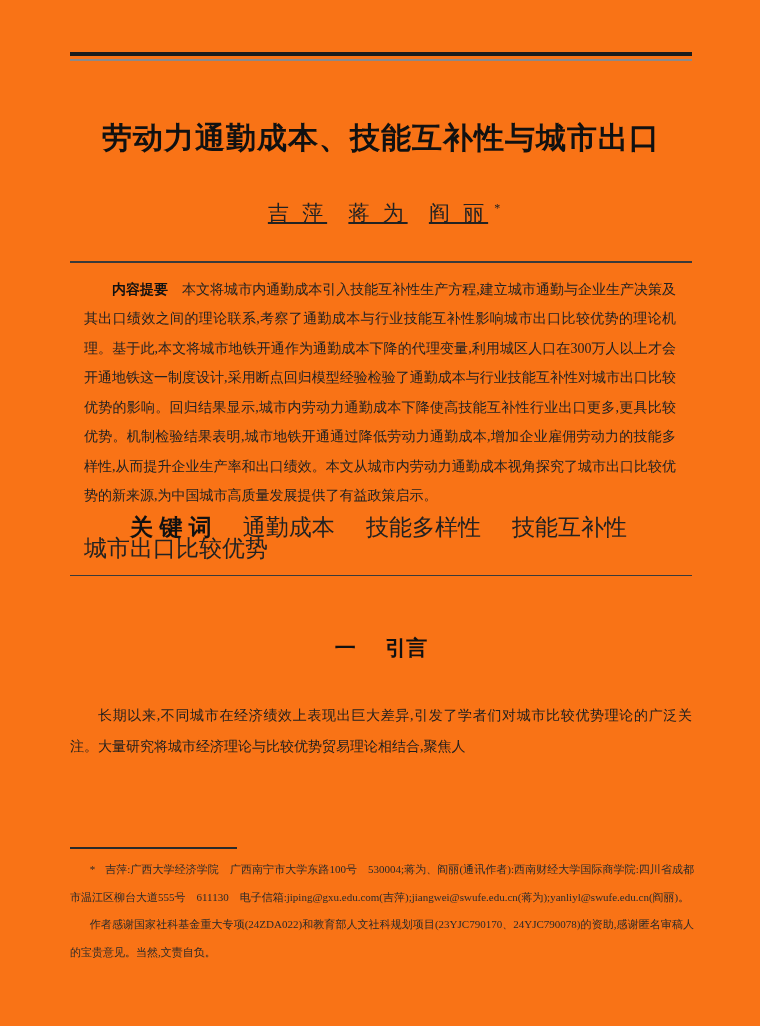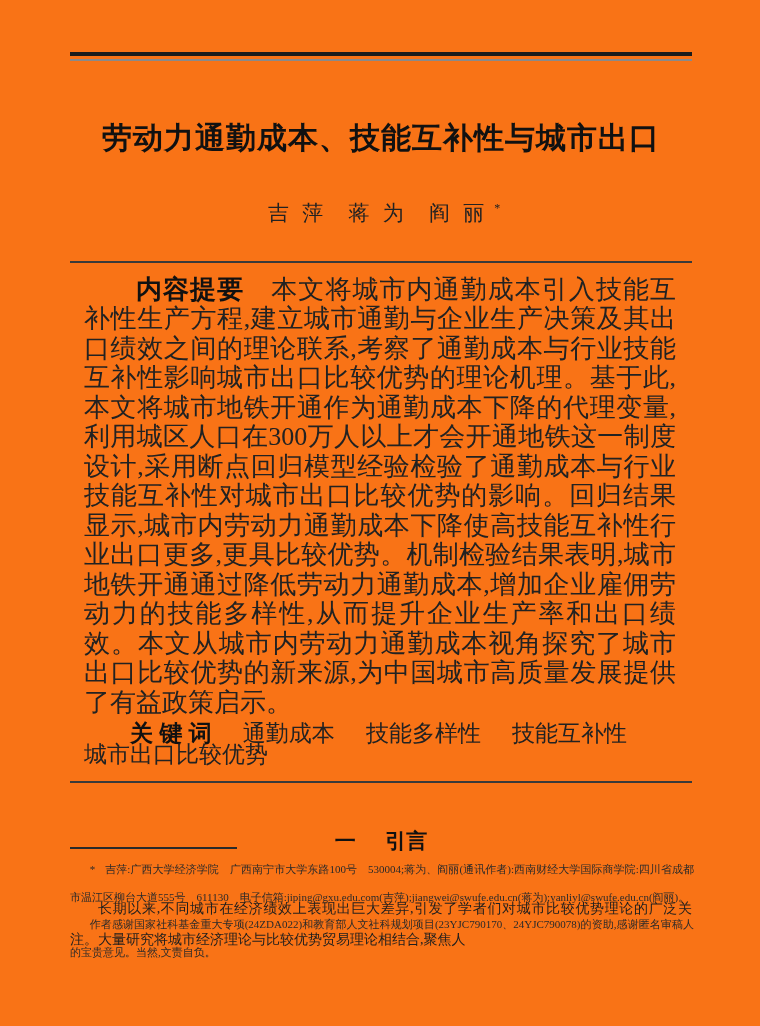--- a/index.html
+++ b/index.html
@@ -46,33 +46,34 @@
   }
   .authors {
     margin-top: 36px;
     text-align: center;
     font-size: 21px;
     letter-spacing: 4px;
     color: #222;
   }
   .authors .author {
     margin: 0 6px;
+    text-decoration: underline;
   }
   .authors sup {
     font-size: 12px;
     letter-spacing: 0;
   }
   .rule-thin {
     margin-top: 34px;
     height: 1.5px;
     background: #3a3a3a;
   }
   .abstract {
     margin: 12px 16px 0 14px;
-    font-size: 26px;
+    font-size: 14px;
     line-height: 29.5px;
     text-align: justify;
     color: #222;
   }
   .abstract p {
     margin: 0;
     text-indent: 2em;
   }
   .bold-label {
     font-family: "Liberation Sans", "DejaVu Sans", sans-serif;
@@ -89,21 +90,21 @@
   .keywords .kw {
     margin-right: 1.1em;
   }
   .keywords .kw:last-child { margin-right: 0; }
   .rule-mid {
     margin-top: 12px;
     height: 1.5px;
     background: #3a3a3a;
   }
   .section-heading {
-    margin-top: 44px;
+    margin-top: 58px;
     text-align: center;
     font-family: "Liberation Sans", "DejaVu Sans", sans-serif;
     font-weight: bold;
     font-size: 21px;
     color: #111;
   }
   .section-heading .num { margin-right: 1.4em; }
   .body-text {
     margin-top: 38px;
     font-size: 14px;

